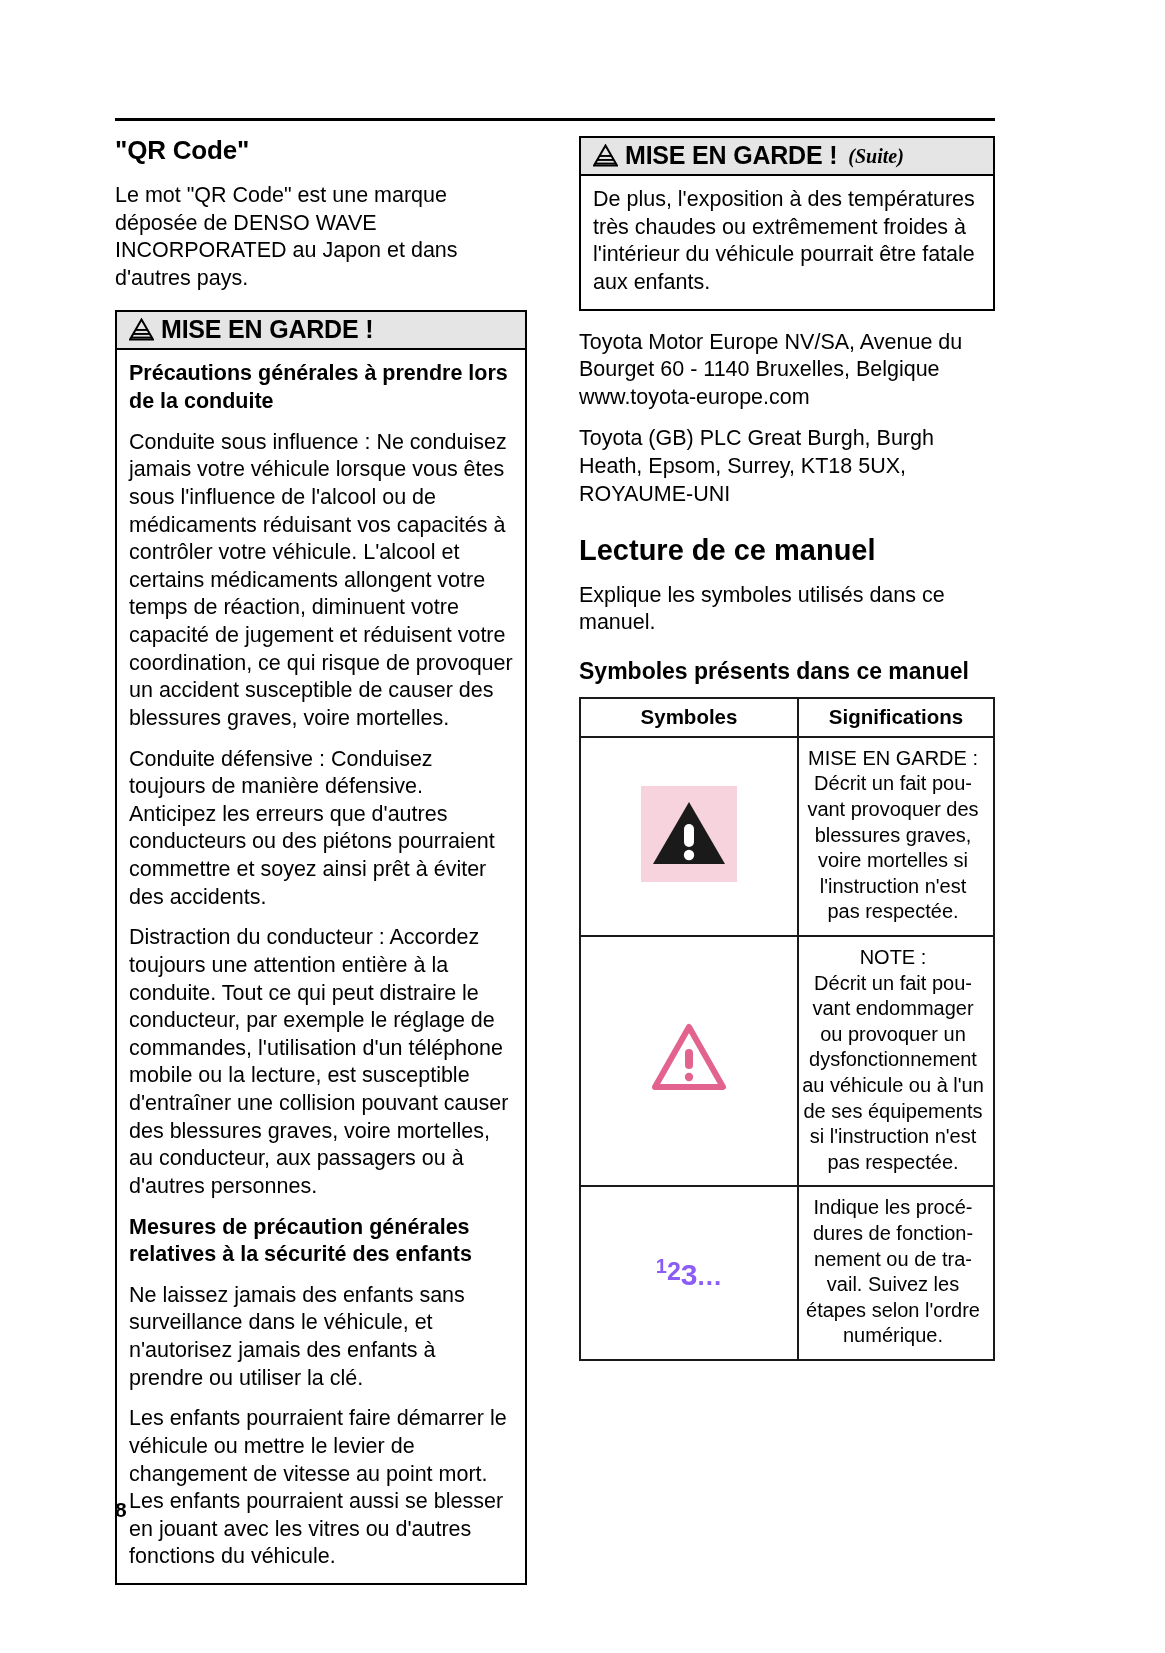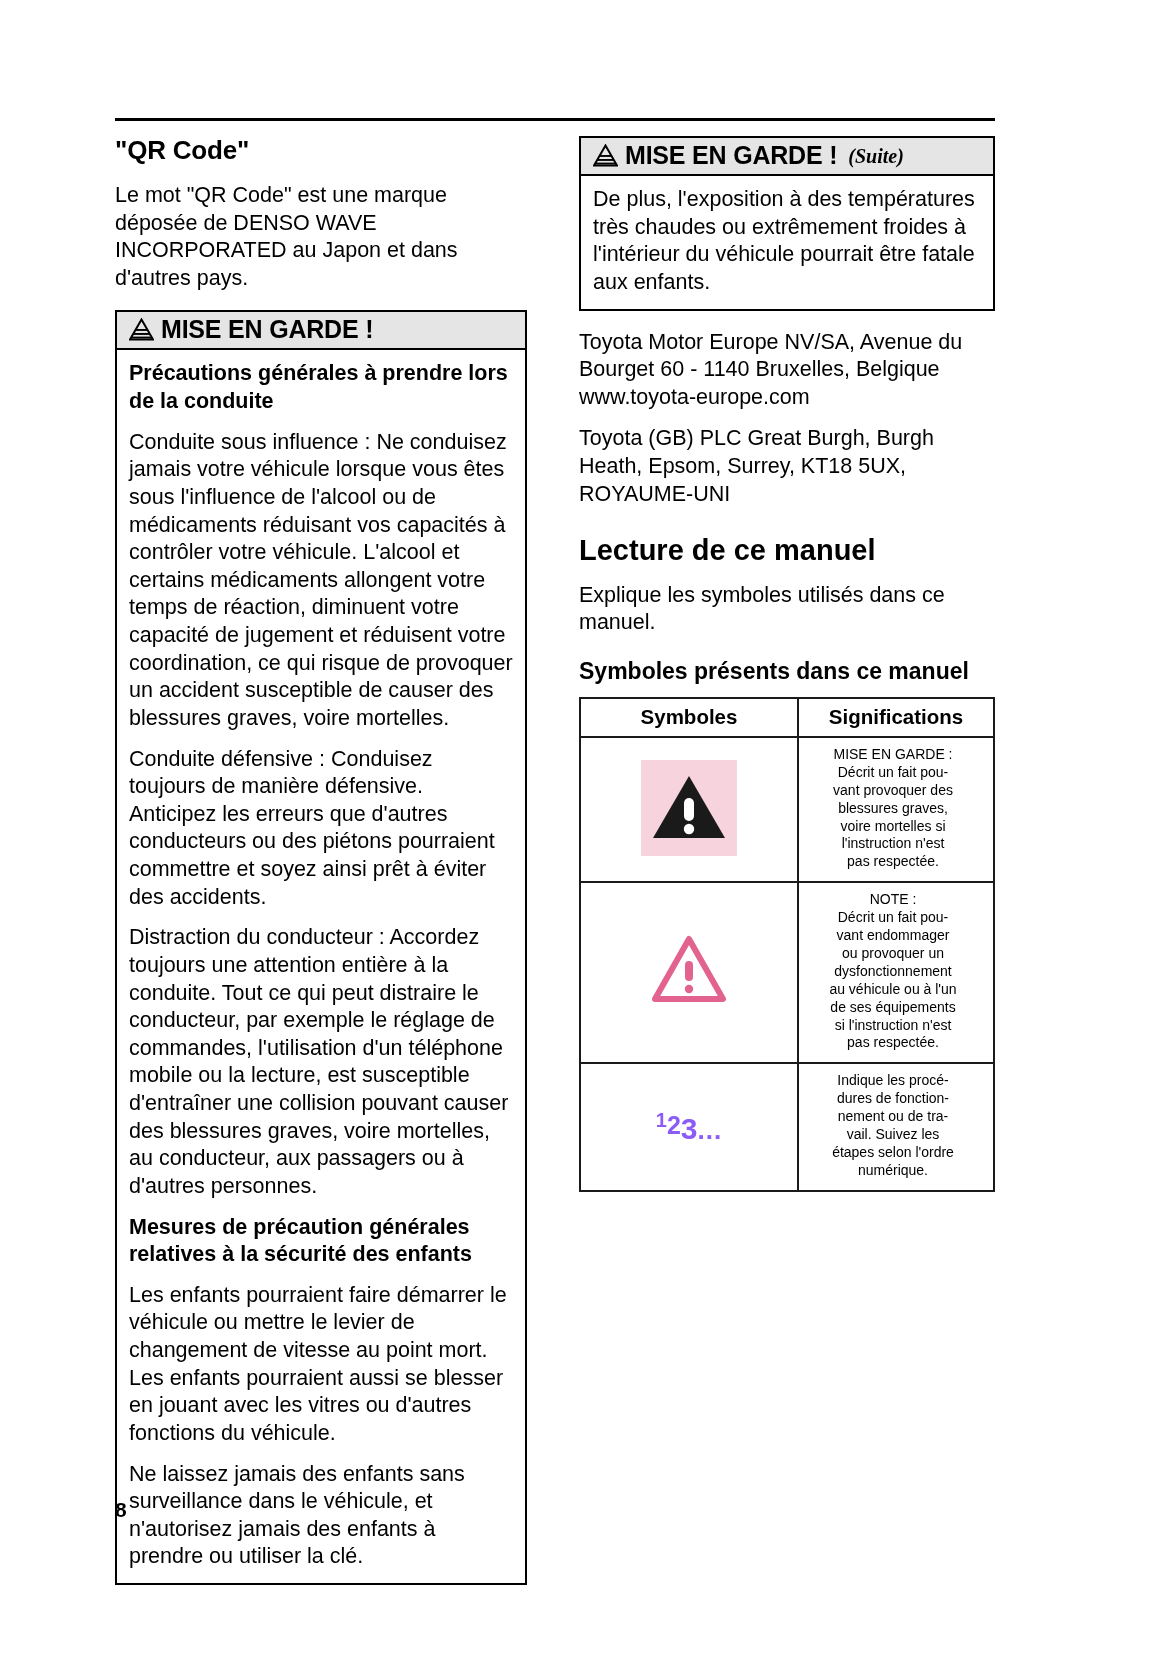--- a/index.html
+++ b/index.html
@@ -144,21 +144,21 @@
   }
   table.sym-table td.sym-cell {
     width: 208px;
     text-align: center;
     vertical-align: middle;
     padding: 10px 4px;
   }
   table.sym-table td.mean-cell {
     text-align: center;
     vertical-align: middle;
-    font-size: 14px;
+    font-size: 20px;
     line-height: 1.28;
     padding: 8px 6px 10px 0;
   }
   .mean-line { display: block; }
 
   
   .sym-warning {
     display: inline-block;
     width: 96px;
     height: 96px;
@@ -221,22 +221,22 @@
             </svg>
           </span>
           <span class="warn-label">MISE EN GARDE !</span>
         </div>
         <div class="warn-body">
           <p class="body bold-lead">Précautions générales à prendre lors de la conduite</p>
           <p class="body">Conduite sous influence : Ne conduisez jamais votre véhicule lorsque vous êtes sous l'influence de l'alcool ou de médicaments réduisant vos capacités à contrôler votre véhicule. L'alcool et certains médicaments allongent votre temps de réaction, diminuent votre capacité de jugement et réduisent votre coordination, ce qui risque de provoquer un accident susceptible de causer des blessures graves, voire mortelles.</p>
           <p class="body">Conduite défensive : Conduisez toujours de manière défensive. Anticipez les erreurs que d'autres conducteurs ou des piétons pourraient commettre et soyez ainsi prêt à éviter des accidents.</p>
           <p class="body">Distraction du conducteur : Accordez toujours une attention entière à la conduite. Tout ce qui peut distraire le conducteur, par exemple le réglage de commandes, l'utilisation d'un téléphone mobile ou la lecture, est susceptible d'entraîner une collision pouvant causer des blessures graves, voire mortelles, au conducteur, aux passagers ou à d'autres personnes.</p>
           <p class="body bold-lead">Mesures de précaution générales relatives à la sécurité des enfants</p>
+          <p class="body">Ne laissez jamais des enfants sans surveillance dans le véhicule, et n'autorisez jamais des enfants à prendre ou utiliser la clé.</p>
           <p class="body">Les enfants pourraient faire démarrer le véhicule ou mettre le levier de changement de vitesse au point mort. Les enfants pourraient aussi se blesser en jouant avec les vitres ou d'autres fonctions du véhicule.</p>
-          <p class="body">Ne laissez jamais des enfants sans surveillance dans le véhicule, et n'autorisez jamais des enfants à prendre ou utiliser la clé.</p>
         </div>
       </div>
 
     </div>
 
     <div class="col col-right">
 
       <div class="warn-box" style="margin-top:0">
         <div class="warn-header">
           <span class="tri-ico">

